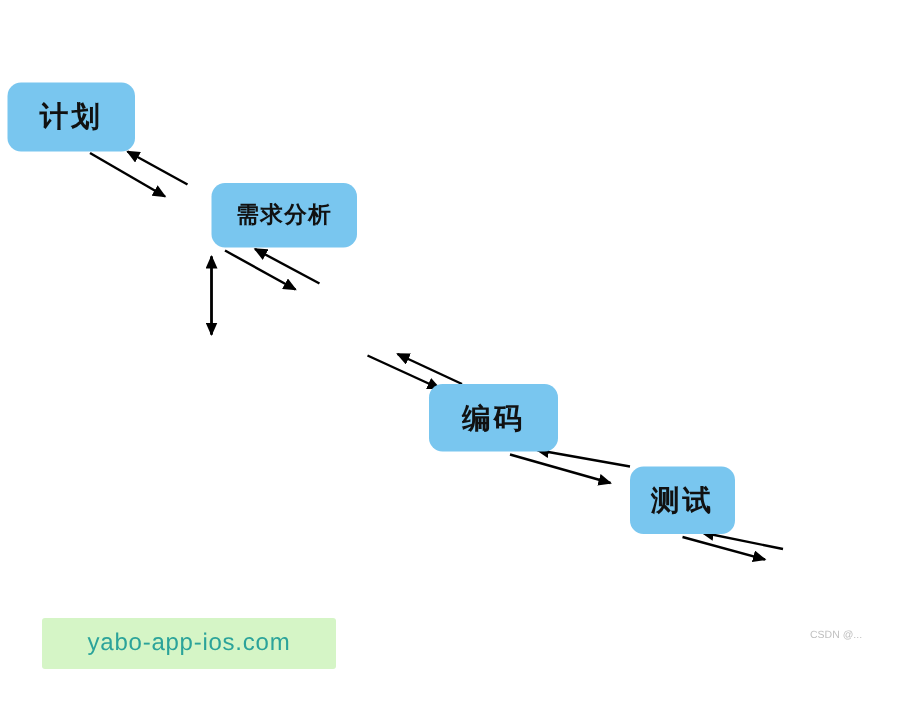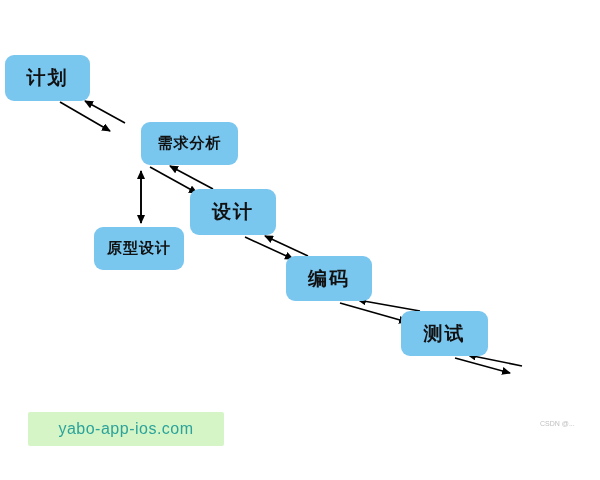--- a/index.html
+++ b/index.html
@@ -33,21 +33,21 @@
     box-sizing: border-box;
   }
   .node.big { font-size: 19px; letter-spacing: 2px; }
   .node.small { font-size: 15px; letter-spacing: 1px; }
 
   #node-plan       { left: 5px;  top: 55px;  width: 85px; height: 46px; }
   #node-req        { left: 102px; top: 122px; width: 97px; height: 43px; margin-left: 39px; }
   #node-design     { left: 190px; top: 189px; width: 86px; height: 46px; }
   #node-proto      { left: 94px;  top: 227px; width: 90px; height: 43px; }
   #node-code       { left: 286px; top: 256px; width: 86px; height: 45px; }
-  #node-test       { left: 401px; top: 311px; width: 87px; height: 45px; }
+  #node-test       { left: 420px; top: 311px; width: 70px; height: 45px; }
   #node-maint      { left: 503px; top: 366px; width: 92px; height: 43px; }
 
   .edge-label {
     position: absolute;
     left: 92px;
     top: 183px;
     width: 44px;
     font-size: 11px;
     font-weight: bold;
     color: #111111;
@@ -104,22 +104,20 @@
 
     <line x1="340" y1="303" x2="407" y2="322" stroke="#000" stroke-width="1.6" marker-end="url(#ah)"></line>
     <line x1="420" y1="311" x2="358" y2="300" stroke="#000" stroke-width="1.6" marker-end="url(#ah)"></line>
 
     <line x1="455" y1="358" x2="510" y2="373" stroke="#000" stroke-width="1.6" marker-end="url(#ah)"></line>
     <line x1="522" y1="366" x2="468" y2="355" stroke="#000" stroke-width="1.6" marker-end="url(#ah)"></line>
   </svg>
 
   <div class="node big" id="node-plan">计划</div>
   <div class="node small" id="node-req">需求分析</div>
-  <div class="node big" id="node-design">设计</div>
-  <div class="node small" id="node-proto">原型设计</div>
   <div class="node big" id="node-code">编码</div>
   <div class="node big" id="node-test">测试</div>
 
 
   <div class="site-watermark">yabo-app-ios.com</div>
 
   <div class="corner-watermark">CSDN @...</div>
 
 </div>
 

